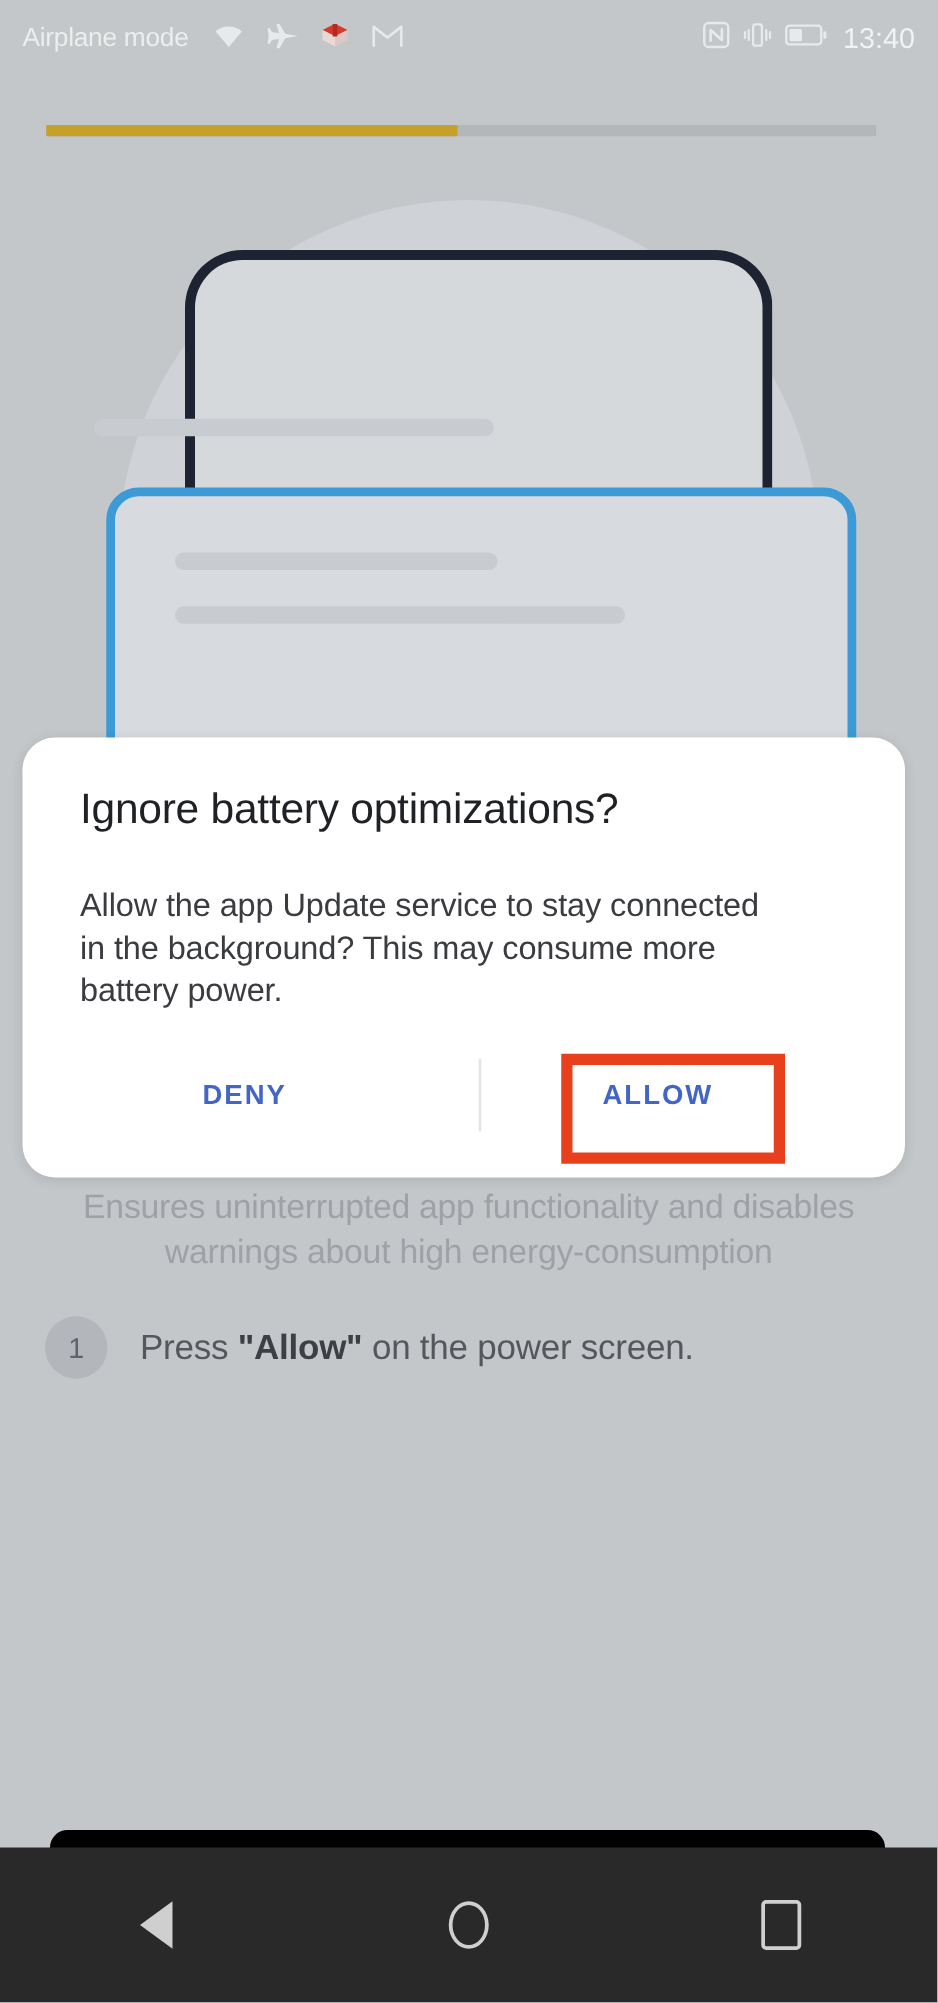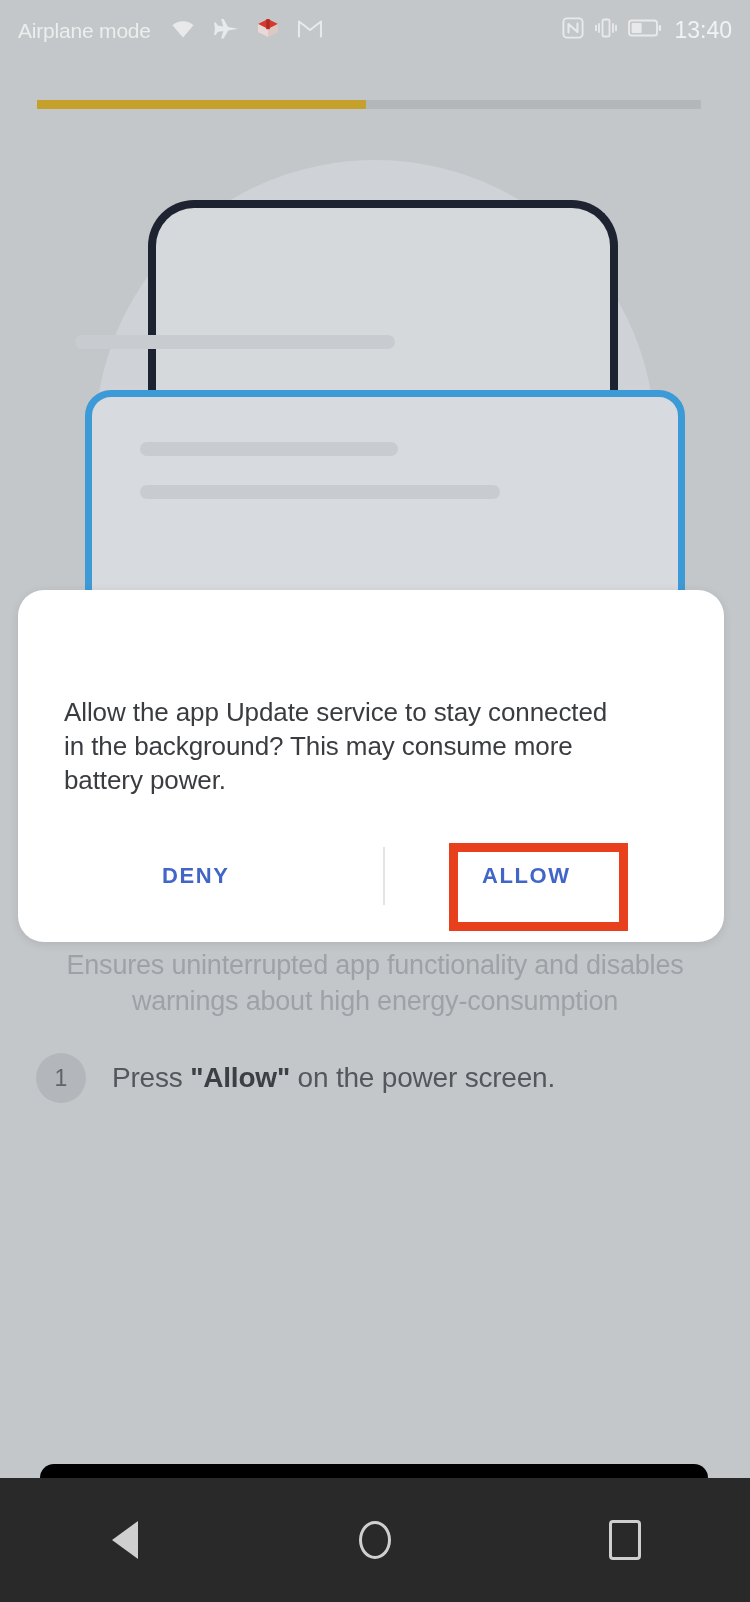--- a/index.html
+++ b/index.html
@@ -184,21 +184,21 @@
     top: 38px;
     right: 40px;
     font-size: 34px;
     color: #1f2125;
     letter-spacing: -0.2px;
     line-height: 1.15;
   }
   .dialog-body {
     position: absolute;
     left: 46px;
-    top: 106px;
+    top: 118px;
     width: 560px;
     font-size: 26px;
     line-height: 1.30;
     color: #3a3c40;
     letter-spacing: -0.1px;
   }
   .dialog-actions {
     position: absolute;
     left: 0;
     top: 245px;
@@ -400,20 +400,21 @@
     <div class="illo-circle"></div>
     <div class="illo-phone"></div>
     <div class="illo-bar illo-bar-top"></div>
     <div class="illo-card"></div>
     <div class="illo-bar illo-card-bar1"></div>
     <div class="illo-bar illo-card-bar2"></div>
     <div class="illo-allow-btn">Allow</div>
   </div>
 
   <div class="dialog">
+    <div class="dialog-title">Ignore battery optimizations?</div>
     <div class="dialog-body">Allow the app Update service to stay connected in the background? This may consume more battery power.</div>
     <div class="dialog-actions">
       <button class="dlg-btn dlg-btn-deny">DENY</button>
       <div class="dlg-divider"></div>
       <button class="dlg-btn dlg-btn-allow">ALLOW</button>
     </div>
   </div>
   <div class="highlight-box"></div>
 
   <div class="caption">Ensures uninterrupted app functionality and disables warnings about high energy-consumption</div>

